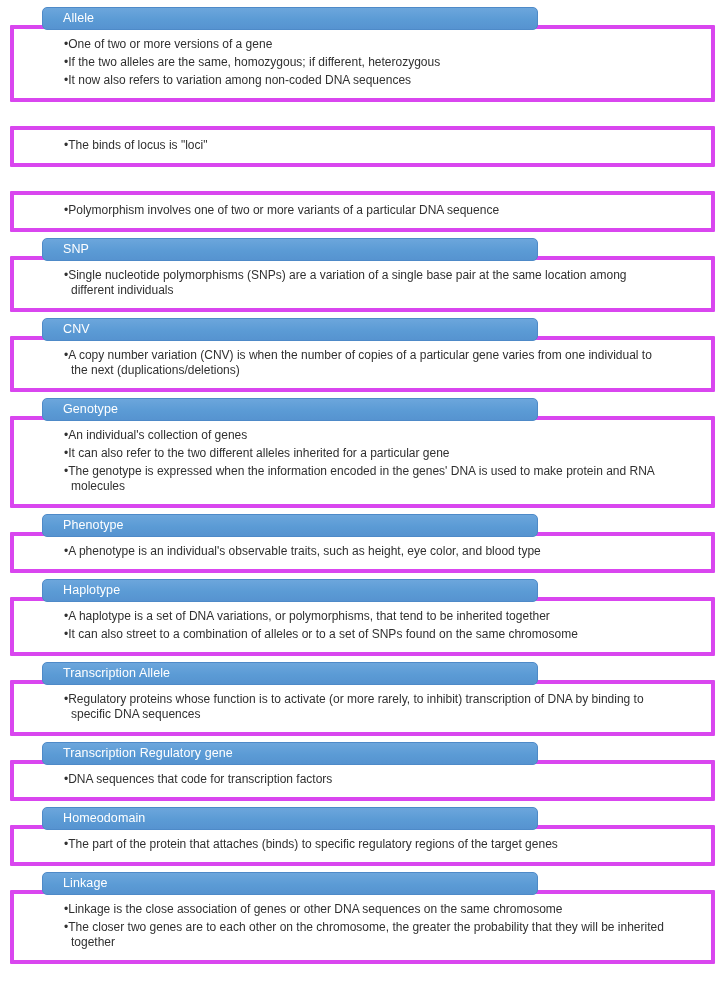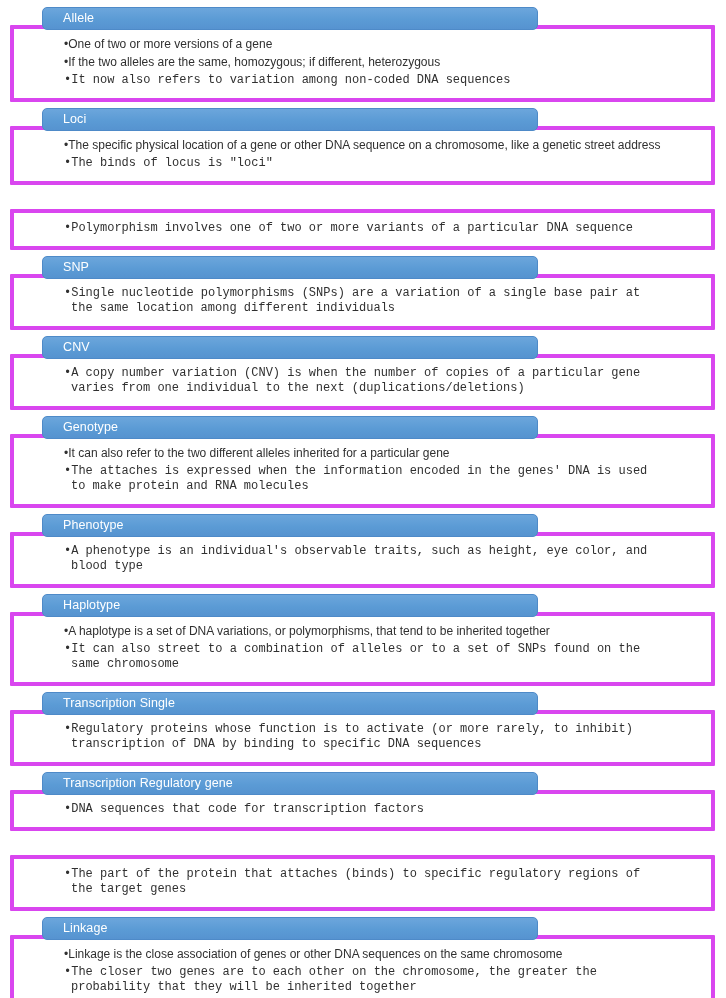--- a/index.html
+++ b/index.html
@@ -54,21 +54,21 @@
     list-style: none;
     color: #303030;
     font-size: 12px;
     line-height: 15px;
   }
   .card-box li {
     padding-left: 7px;
     text-indent: -7px;
     margin-bottom: 3px;
   }
-  .card-box li:last-child { margin-bottom: 0; font-family: Liberation Mono, monospace; }
+  .card-box li:last-child { margin-bottom: 0; }
   .card-box li::before { content: "\2022"; }
 </style>
 </head>
 <body>
 
 <main class="page">
   <div id="definition-list">
   <section class="card">
     <div class="card-header">
       <span class="card-title">Allele</span>
@@ -76,26 +76,22 @@
     <div class="card-box">
       <ul>
             <li>One of two or more versions of a gene</li>
             <li>If the two alleles are the same, homozygous; if different, heterozygous</li>
             <li>It now also refers to variation among non-coded DNA sequences</li>
           </ul>
     </div>
   </section>
 
   <section class="card">
-    <div class="card-header">
-      <span class="card-title">Loci</span>
-    </div>
-    <div class="card-box">
-      <ul>
-            <li>The specific physical location of a gene or other DNA sequence on a chromosome, like a genetic street address</li>
+    <div class="card-box">
+      <ul>
             <li>The binds of locus is "loci"</li>
           </ul>
     </div>
   </section>
 
   <section class="card">
     <div class="card-box">
       <ul>
             <li>Polymorphism involves one of two or more variants of a particular DNA sequence</li>
           </ul>
@@ -123,22 +119,23 @@
           </ul>
     </div>
   </section>
 
   <section class="card">
     <div class="card-header">
       <span class="card-title">Genotype</span>
     </div>
     <div class="card-box">
       <ul>
+            <li>An individual's collection of genes</li>
             <li>It can also refer to the two different alleles inherited for a particular gene</li>
-            <li>The attaches is expressed when the information encoded in the genes' DNA is used to make protein and RNA molecules</li>
+            <li>The genotype is expressed when the information encoded in the genes' DNA is used to make protein and RNA molecules</li>
           </ul>
     </div>
   </section>
 
   <section class="card">
     <div class="card-header">
       <span class="card-title">Phenotype</span>
     </div>
     <div class="card-box">
       <ul>
@@ -154,41 +151,44 @@
     <div class="card-box">
       <ul>
             <li>A haplotype is a set of DNA variations, or polymorphisms, that tend to be inherited together</li>
             <li>It can also street to a combination of alleles or to a set of SNPs found on the same chromosome</li>
           </ul>
     </div>
   </section>
 
   <section class="card">
     <div class="card-header">
-      <span class="card-title">Transcription Single</span>
+      <span class="card-title">Transcription Allele</span>
     </div>
     <div class="card-box">
       <ul>
             <li>Regulatory proteins whose function is to activate (or more rarely, to inhibit) transcription of DNA by binding to specific DNA sequences</li>
           </ul>
     </div>
   </section>
 
   <section class="card">
     <div class="card-header">
       <span class="card-title">Transcription Regulatory gene</span>
     </div>
     <div class="card-box">
       <ul>
             <li>DNA sequences that code for transcription factors</li>
           </ul>
     </div>
   </section>
 
   <section class="card">
+    <div class="card-header">
+      <span class="card-title">Homeodomain</span>
+    </div>
     <div class="card-box">
       <ul>
             <li>The part of the protein that attaches (binds) to specific regulatory regions of the target genes</li>
           </ul>
     </div>
   </section>
 
 
   <section class="card">
     <div class="card-header">

